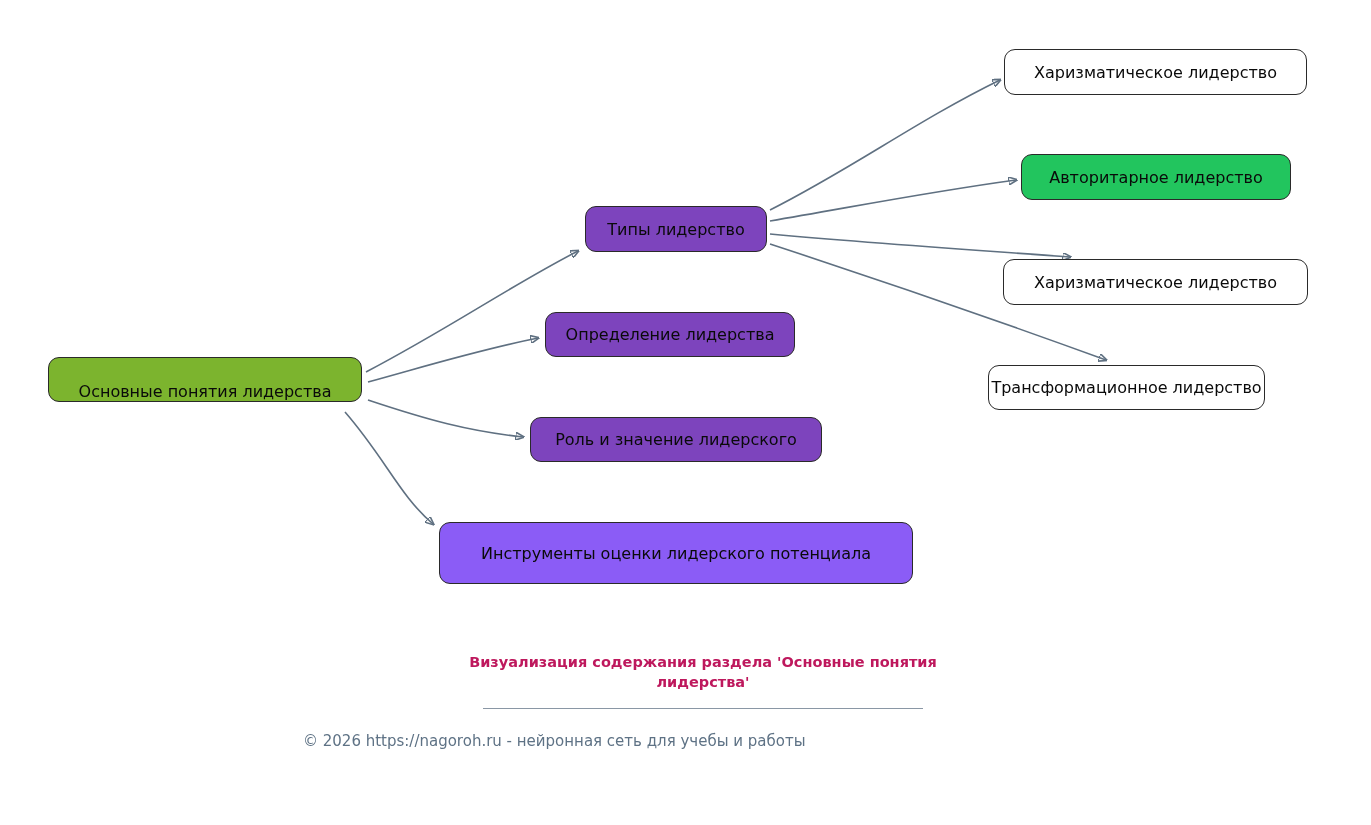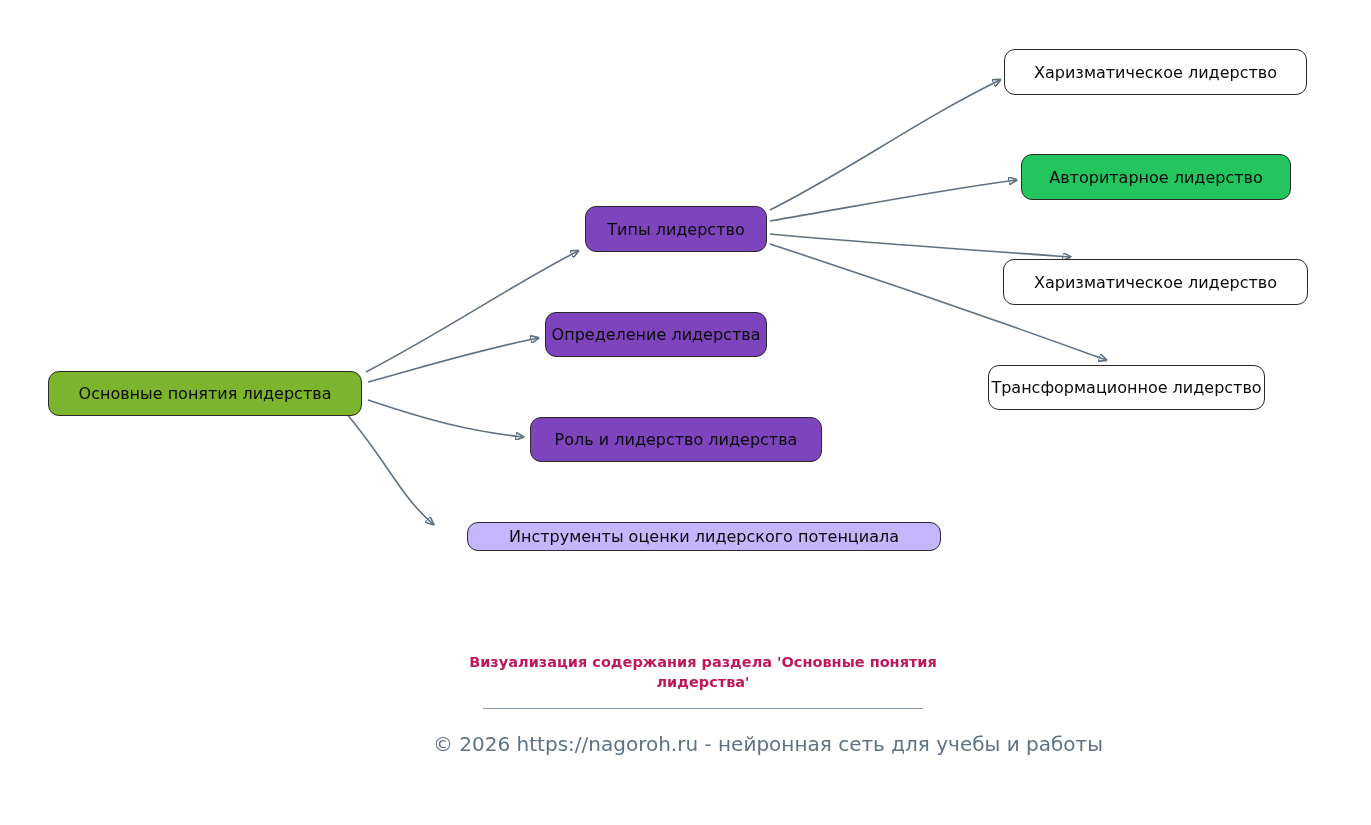--- a/index.html
+++ b/index.html
@@ -33,25 +33,25 @@
     justify-content: center;
     border: 1.8px solid #2a2a2a;
     border-radius: 11px;
     font-size: 16px;
     color: #0a0a0a;
     text-align: center;
     white-space: nowrap;
     padding: 0 32px;
     cursor: default;
   }
-  .node-root  { background: #7cb42e; left: 48px;  top: 371px; width: 314px; height: 45px; }
+  .node-root  { background: #7cb42e; left: 48px;  top: 357px; width: 314px; height: 45px; align-items: flex-end; }
   .node-types { background: #7d44bd; left: 585px; top: 206px; width: 182px; height: 46px; }
-  .node-def   { background: #7d44bd; left: 545px; top: 312px; width: 222px; height: 45px; }
+  .node-def   { background: #7d44bd; left: 545px; top: 312px; width: 250px; height: 45px; }
   .node-role  { background: #7d44bd; left: 530px; top: 417px; width: 292px; height: 45px; }
-  .node-tools { background: #c4b5fd; left: 439px; top: 522px; width: 474px; height: 29px; margin-left: 28px; }
+  .node-tools { background: #8b5cf6; left: 439px; top: 522px; width: 474px; height: 62px; }
   .node-char  { background: #ffffff; left: 1004px; top: 49px;  width: 303px; height: 46px; }
   .node-auth  { background: #22c55e; left: 1021px; top: 154px; width: 270px; height: 46px; }
   .node-demo  { background: #ffffff; left: 1003px; top: 259px; width: 305px; height: 46px; }
   .node-trans { background: #ffffff; left: 988px;  top: 365px; width: 277px; height: 45px; }
 
   .footer-caption {
     position: absolute;
     left: 403px;
     top: 653px;
     width: 600px;
@@ -71,22 +71,22 @@
     top: 708px;
     width: 440px;
     height: 0;
     border-top: 1px solid #8a97a5;
   }
   .footer-copyright {
     position: absolute;
     left: 303px;
     top: 732px;
     width: 800px;
-    text-align: right;
-    font-size: 20px;
+    text-align: left;
+    font-size: 15px;
     color: #5e7285;
   }
 </style>
 </head>
 <body>
 
 <div class="canvas">
 
   <svg class="edges" viewBox="0 0 1371 825" xmlns="http://www.w3.org/2000/svg">
     <defs>
@@ -110,21 +110,21 @@
 
   <div class="node node-types">
     <span>Типы лидерство</span>
   </div>
 
   <div class="node node-def">
     <span>Определение лидерства</span>
   </div>
 
   <div class="node node-role">
-    <span>Роль и лидерство лидерства</span>
+    <span>Роль и значение лидерского</span>
   </div>
 
   <div class="node node-tools">
     <span>Инструменты оценки лидерского потенциала</span>
   </div>
 
   <div class="node node-char">
     <span>Харизматическое лидерство</span>
   </div>
 

